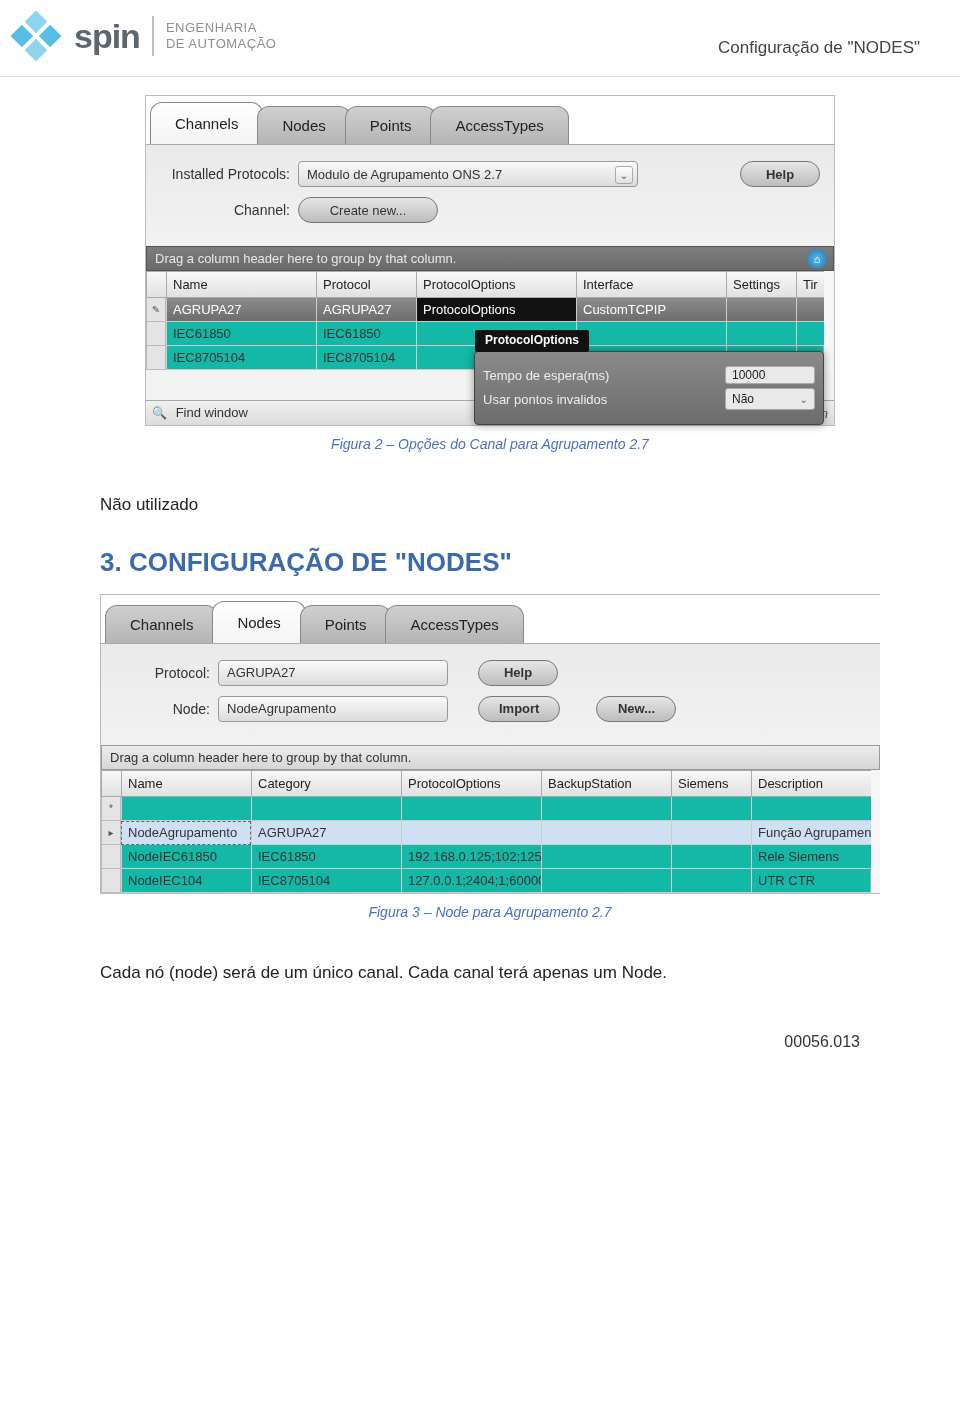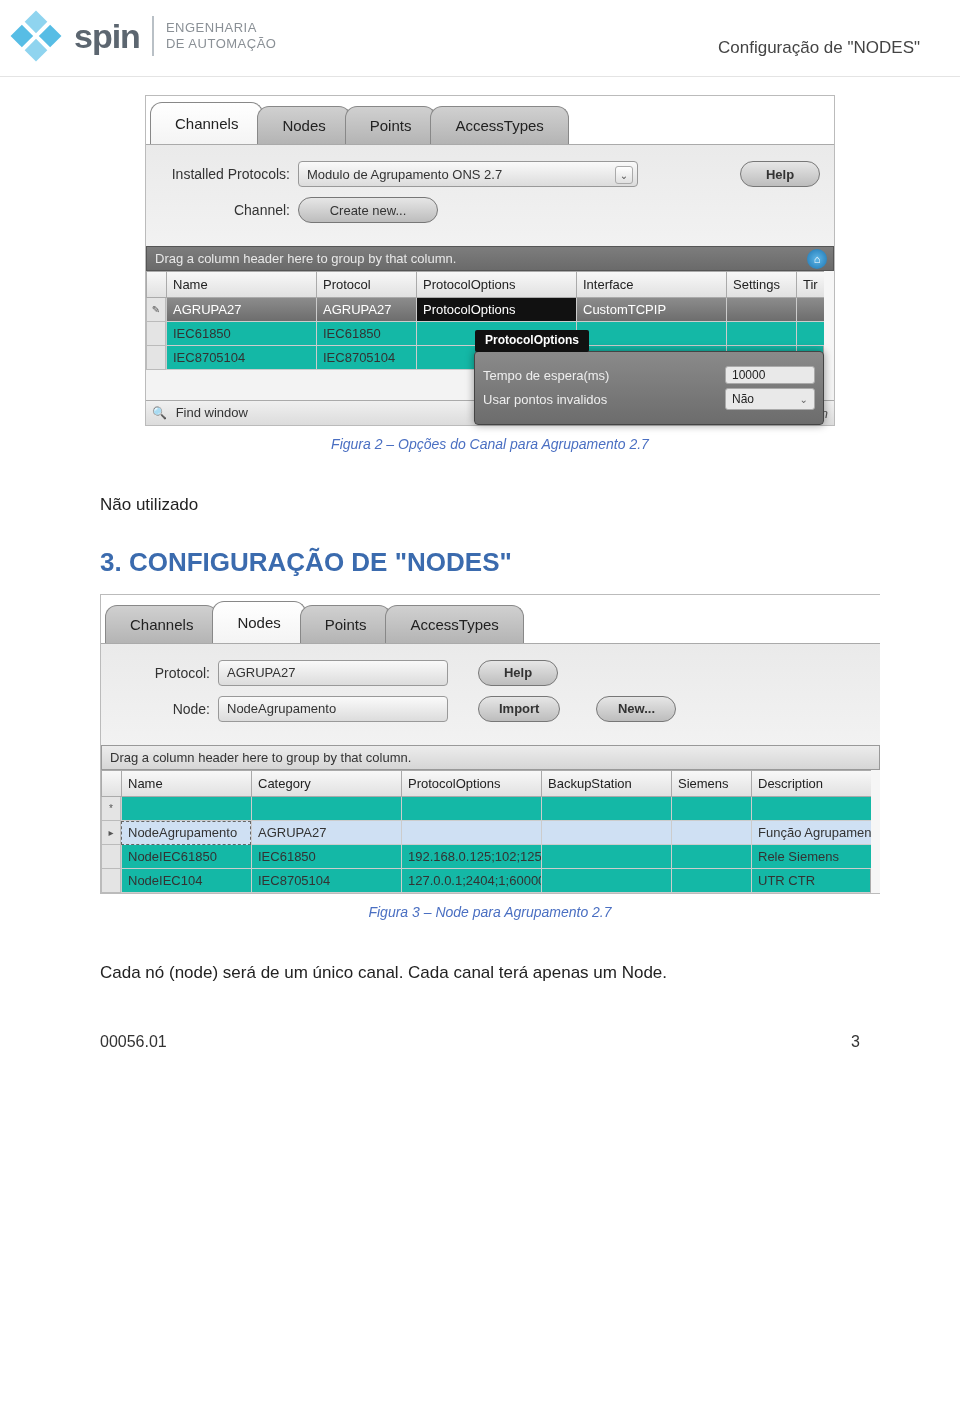--- a/index.html
+++ b/index.html
@@ -314,21 +314,21 @@
     line-height: 1.35;
   }
   .h1num {
     color: #3b6bae;
     font-size: 26px;
     font-weight: 700;
     margin: 30px 0 16px 0;
   }
   .page-footer {
     display: flex;
-    justify-content: space-between;
+    justify-content: flex-end;
     padding: 30px 100px 0 100px;
     font-size: 16px;
   }
   
   .rel { position: relative; }
 </style>
 </head>
 <body>
 
 <div class="page">

